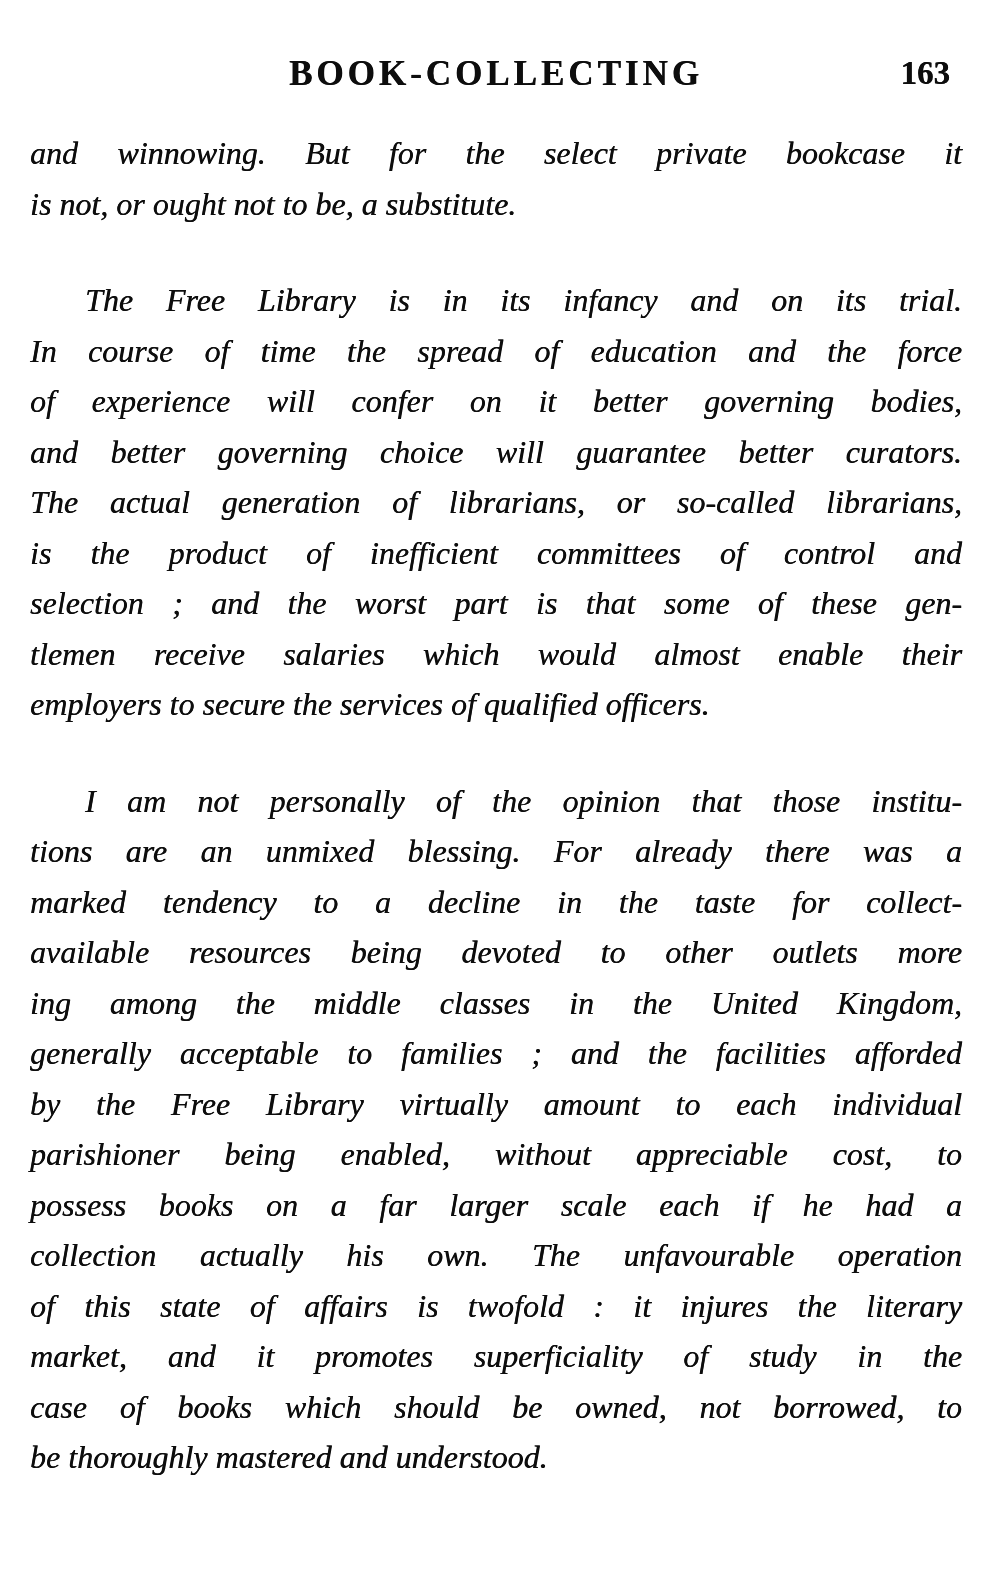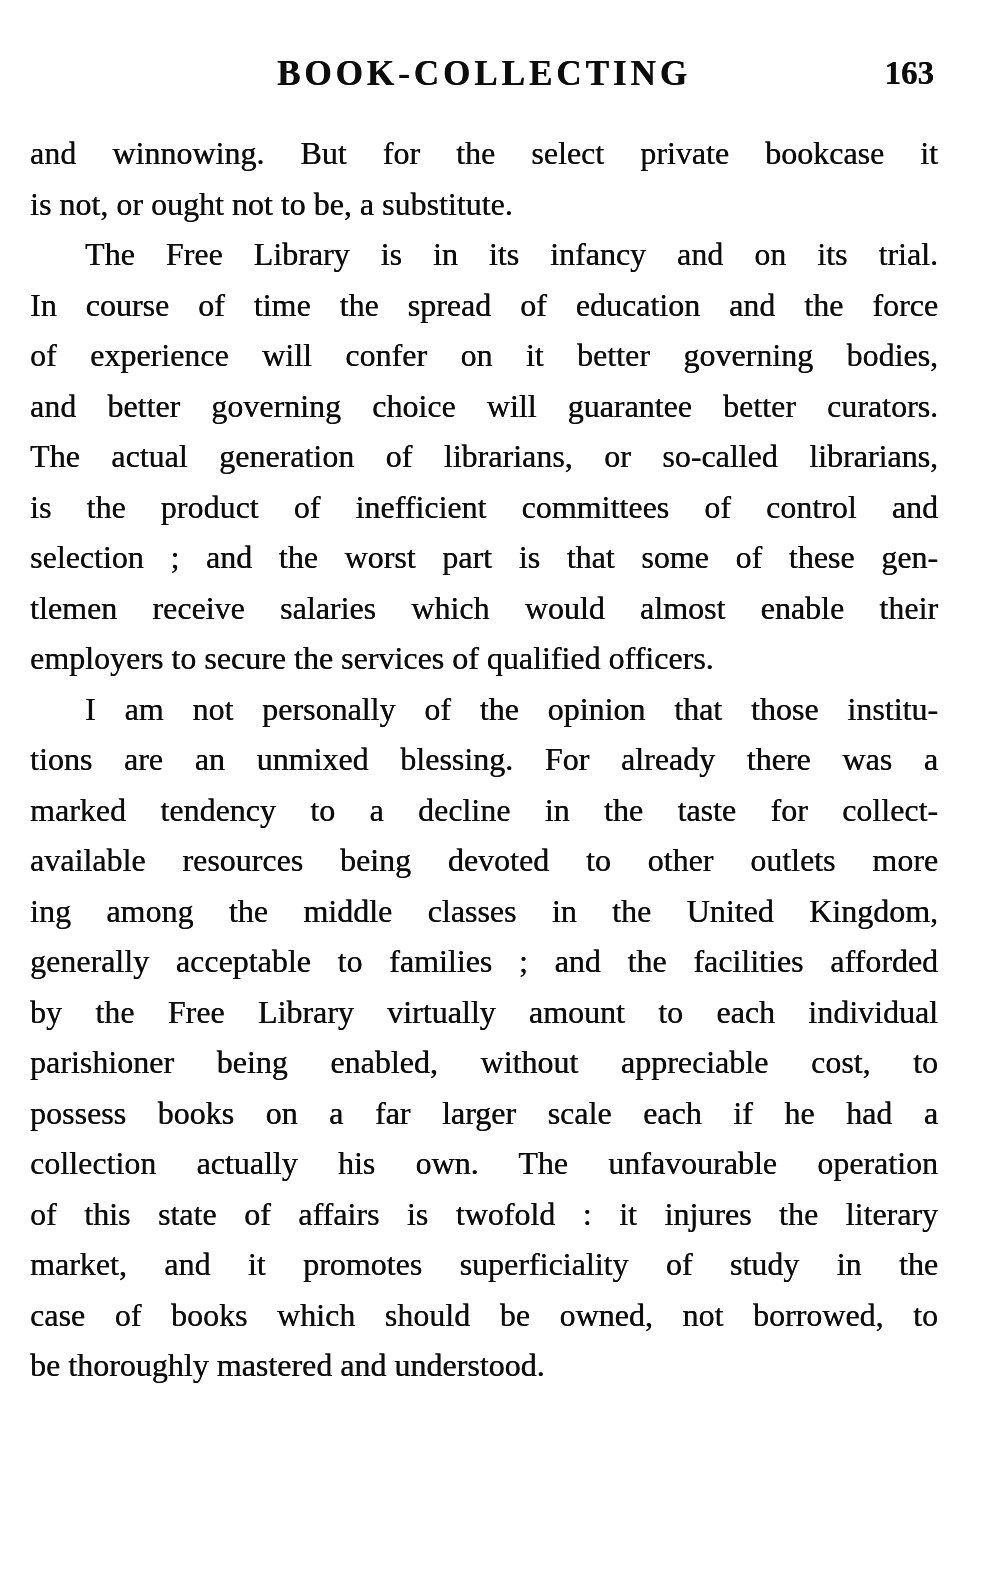--- a/index.html
+++ b/index.html
@@ -7,21 +7,21 @@
     padding: 0;
     width: 1000px;
     height: 1583px;
     background: #ffffff;
   }
   .page {
     position: relative;
     box-sizing: border-box;
     width: 1000px;
     height: 1485px;
-    padding: 54px 62px 0 30px;
+    padding: 54px 38px 0 30px;
     background: #ffffff;
     color: #0d0d0d;
     font-family: "Liberation Serif", "DejaVu Serif", serif;
     overflow: hidden;
   }
   .running-header {
     position: relative;
     height: 44px;
   }
   .header-title {
@@ -31,42 +31,44 @@
     top: 0;
     text-align: center;
     font-size: 35px;
     font-weight: bold;
     letter-spacing: 4px;
     text-shadow: 0.4px 0 currentColor;
     white-space: nowrap;
   }
   .page-number {
     position: absolute;
-    right: 4px;
+    right: 12px;
     top: 1px;
     font-size: 33px;
     font-weight: bold;
     text-shadow: 0.3px 0 currentColor;
   }
   .text-block {
     margin-top: 30px;
     font-size: 32px;
     line-height: 50.5px;
     text-shadow: 0.35px 0 currentColor;
+    font-style: italic;
   }
   .t-line {
     text-align: justify;
     text-align-last: justify;
     white-space: normal;
   }
   .t-line.last {
     text-align-last: left;
   }
   .t-line.indent {
     text-indent: 55px;
+    margin-top: 46px;
   }
 </style>
 </head>
 <body>
 
 <div class="page" style="background: rgb(255, 255, 255); color: rgb(13, 13, 13);">
   <div class="running-header">
     <span class="header-title">BOOK-COLLECTING</span>
     <span class="page-number">163</span>
   </div>

